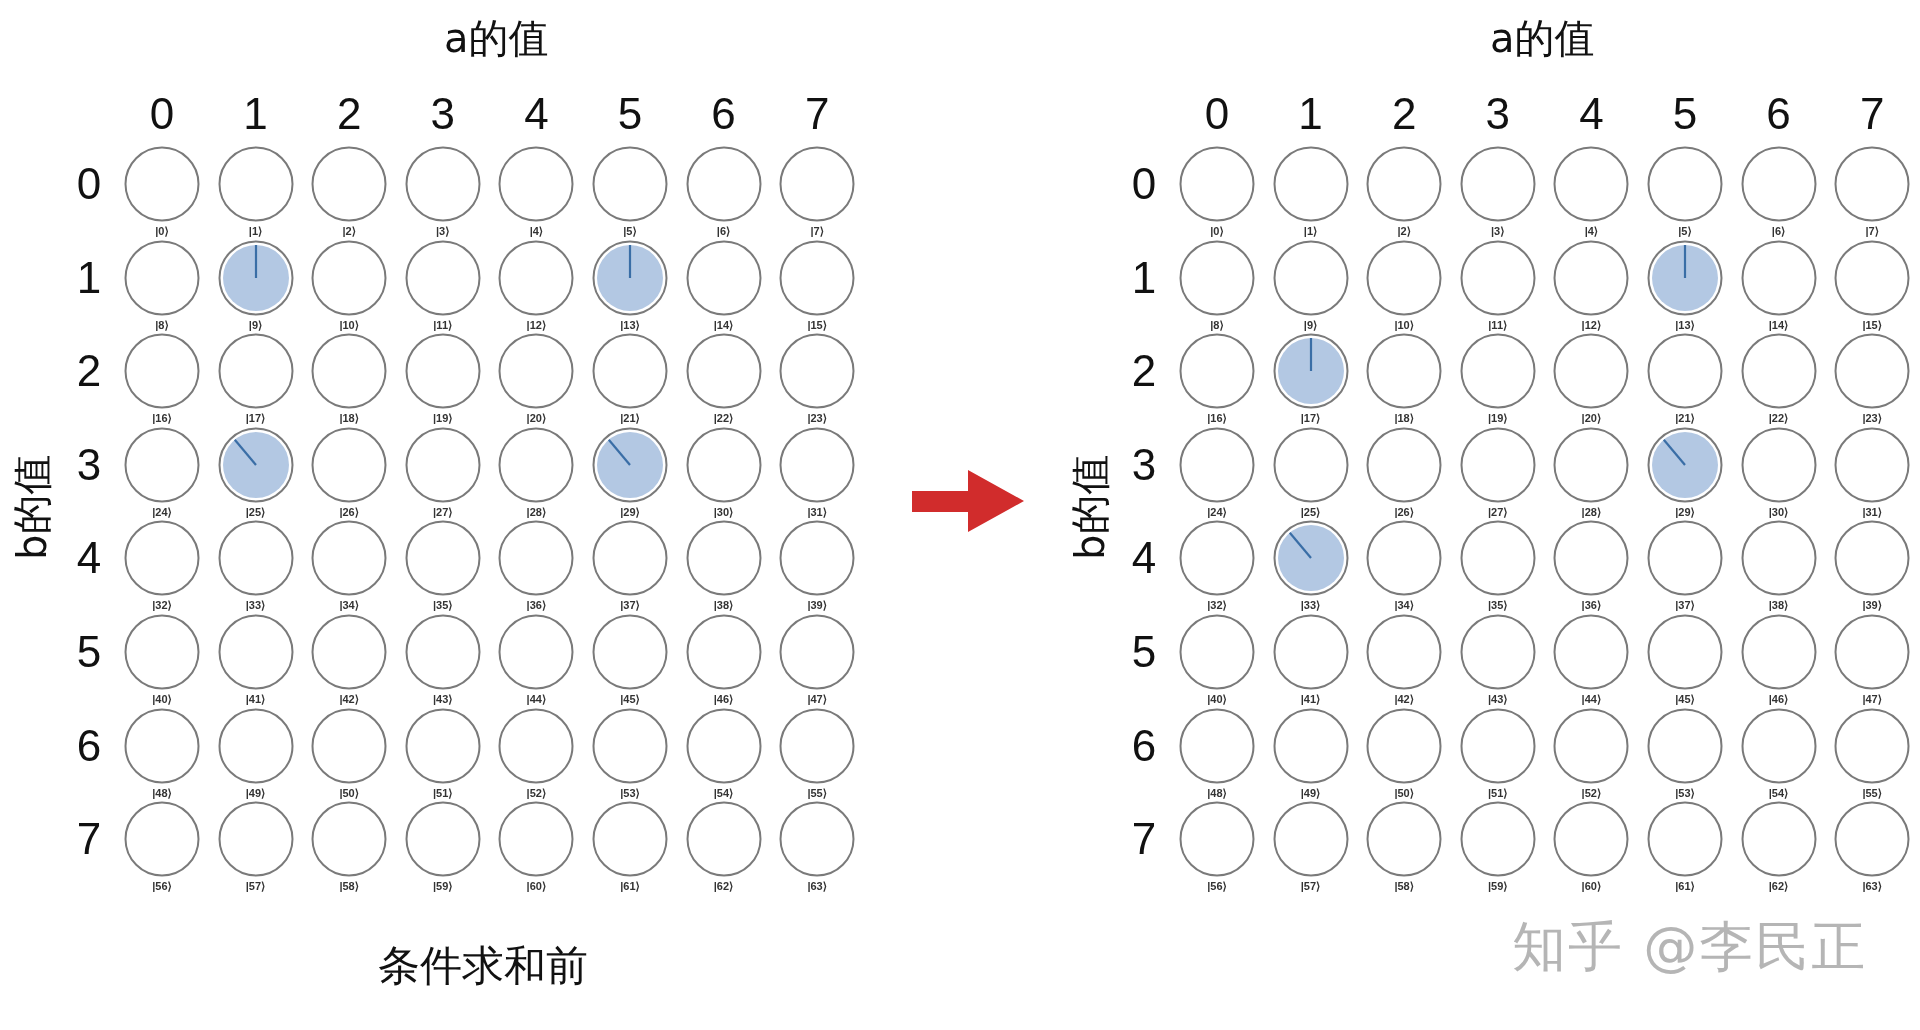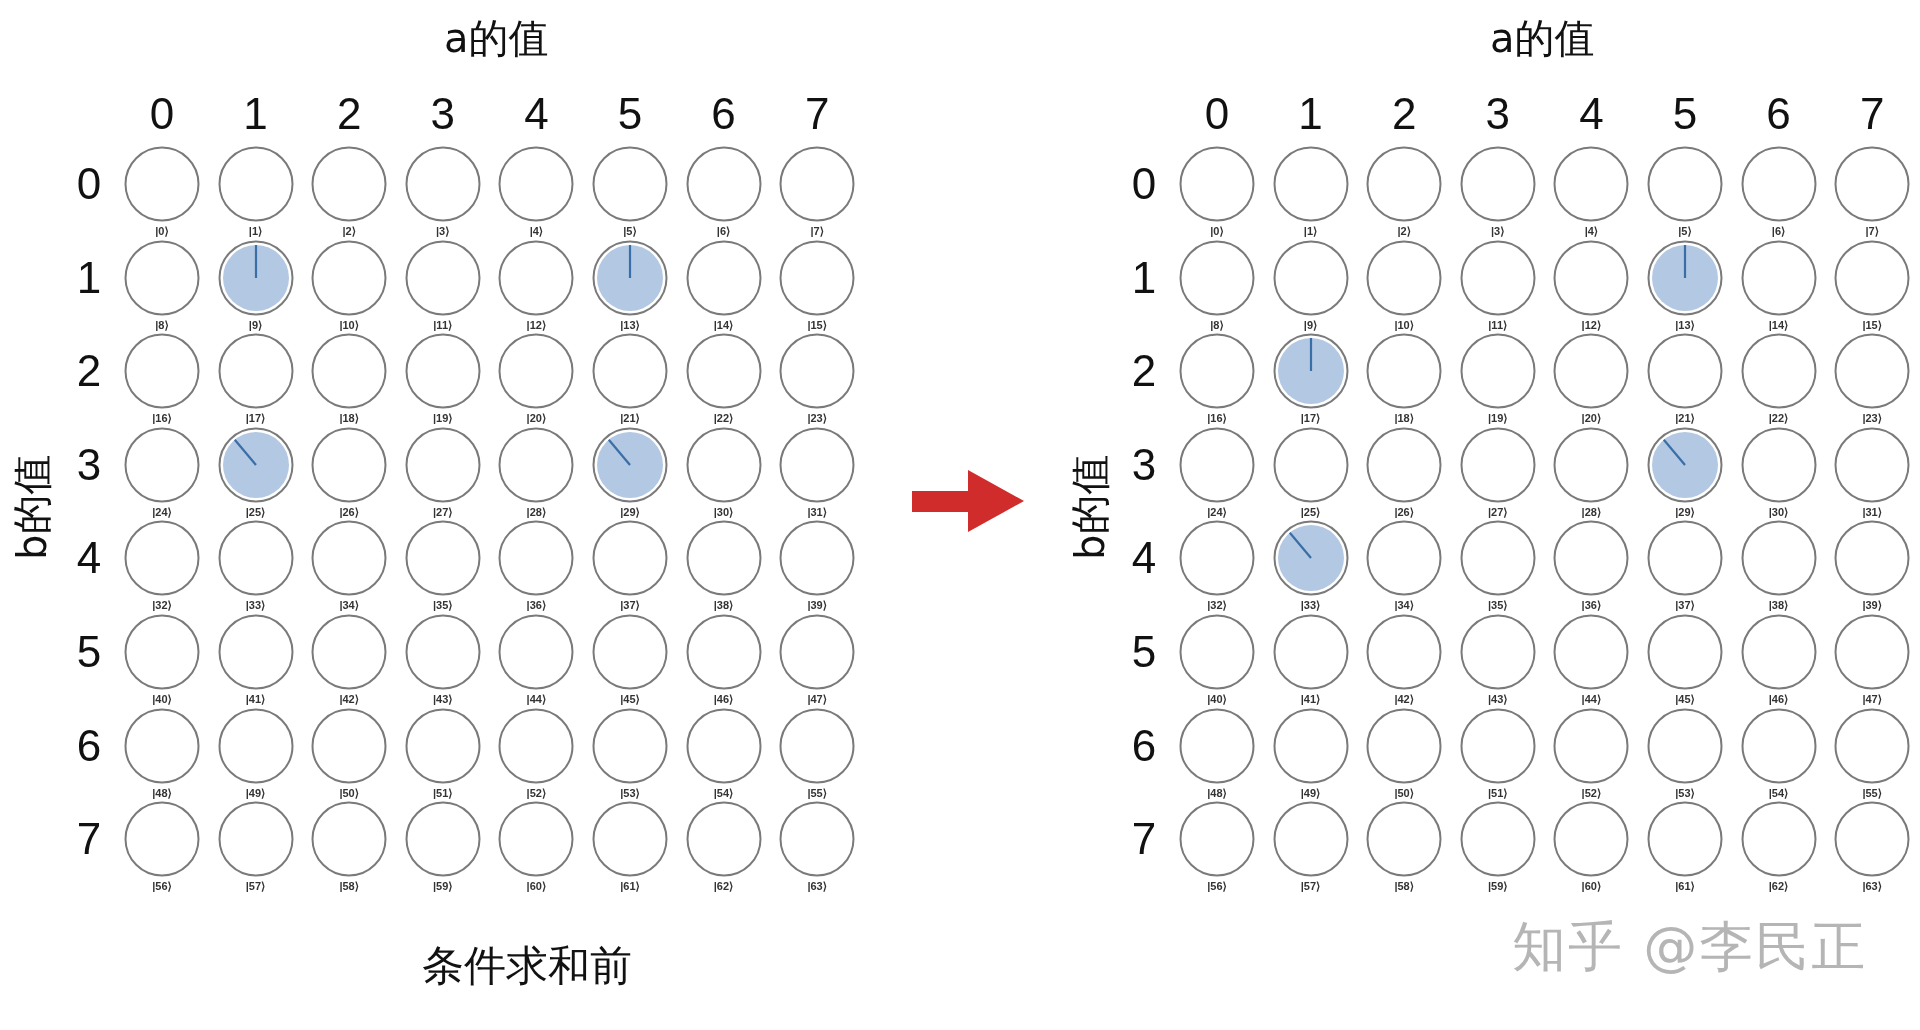--- a/index.html
+++ b/index.html
@@ -12,21 +12,21 @@
              transform-origin: left top; transform: rotate(-90deg);
              font-family: "DejaVu Sans", sans-serif; color: #111; }
   .col-num, .row-num { position: absolute; font-size: 44px; line-height: 1;
                        font-family: "Liberation Sans", sans-serif; color: #111;
                        width: 40px; text-align: center; }
   .cell { position: absolute; width: 76px; height: 76px; }
   .cell svg { display: block; }
   .ket { position: absolute; font-size: 11px; line-height: 1; font-weight: bold;
          font-family: "Liberation Sans", sans-serif; color: #333; width: 50px; text-align: center; }
   .caption { position: absolute; font-size: 42px; line-height: 1; white-space: nowrap;
-             font-family: "DejaVu Serif", serif; color: #111; margin-left: 44px; }
+             font-family: "DejaVu Serif", serif; color: #111; }
   .arrow { position: absolute; left: 912px; top: 470px; }
   .watermark { position: absolute; left: 1512px; top: 920px; font-size: 54px; line-height: 1;
                color: rgba(150,150,150,0.7); white-space: nowrap; letter-spacing: 2px;
                font-family: "DejaVu Sans", sans-serif; }
 </style>
 </head>
 <body>
 
 <div class="panel" style="left:0;width:900px;">
   <div class="axis-title" style="left:444px;top:18px;">a的值</div>

